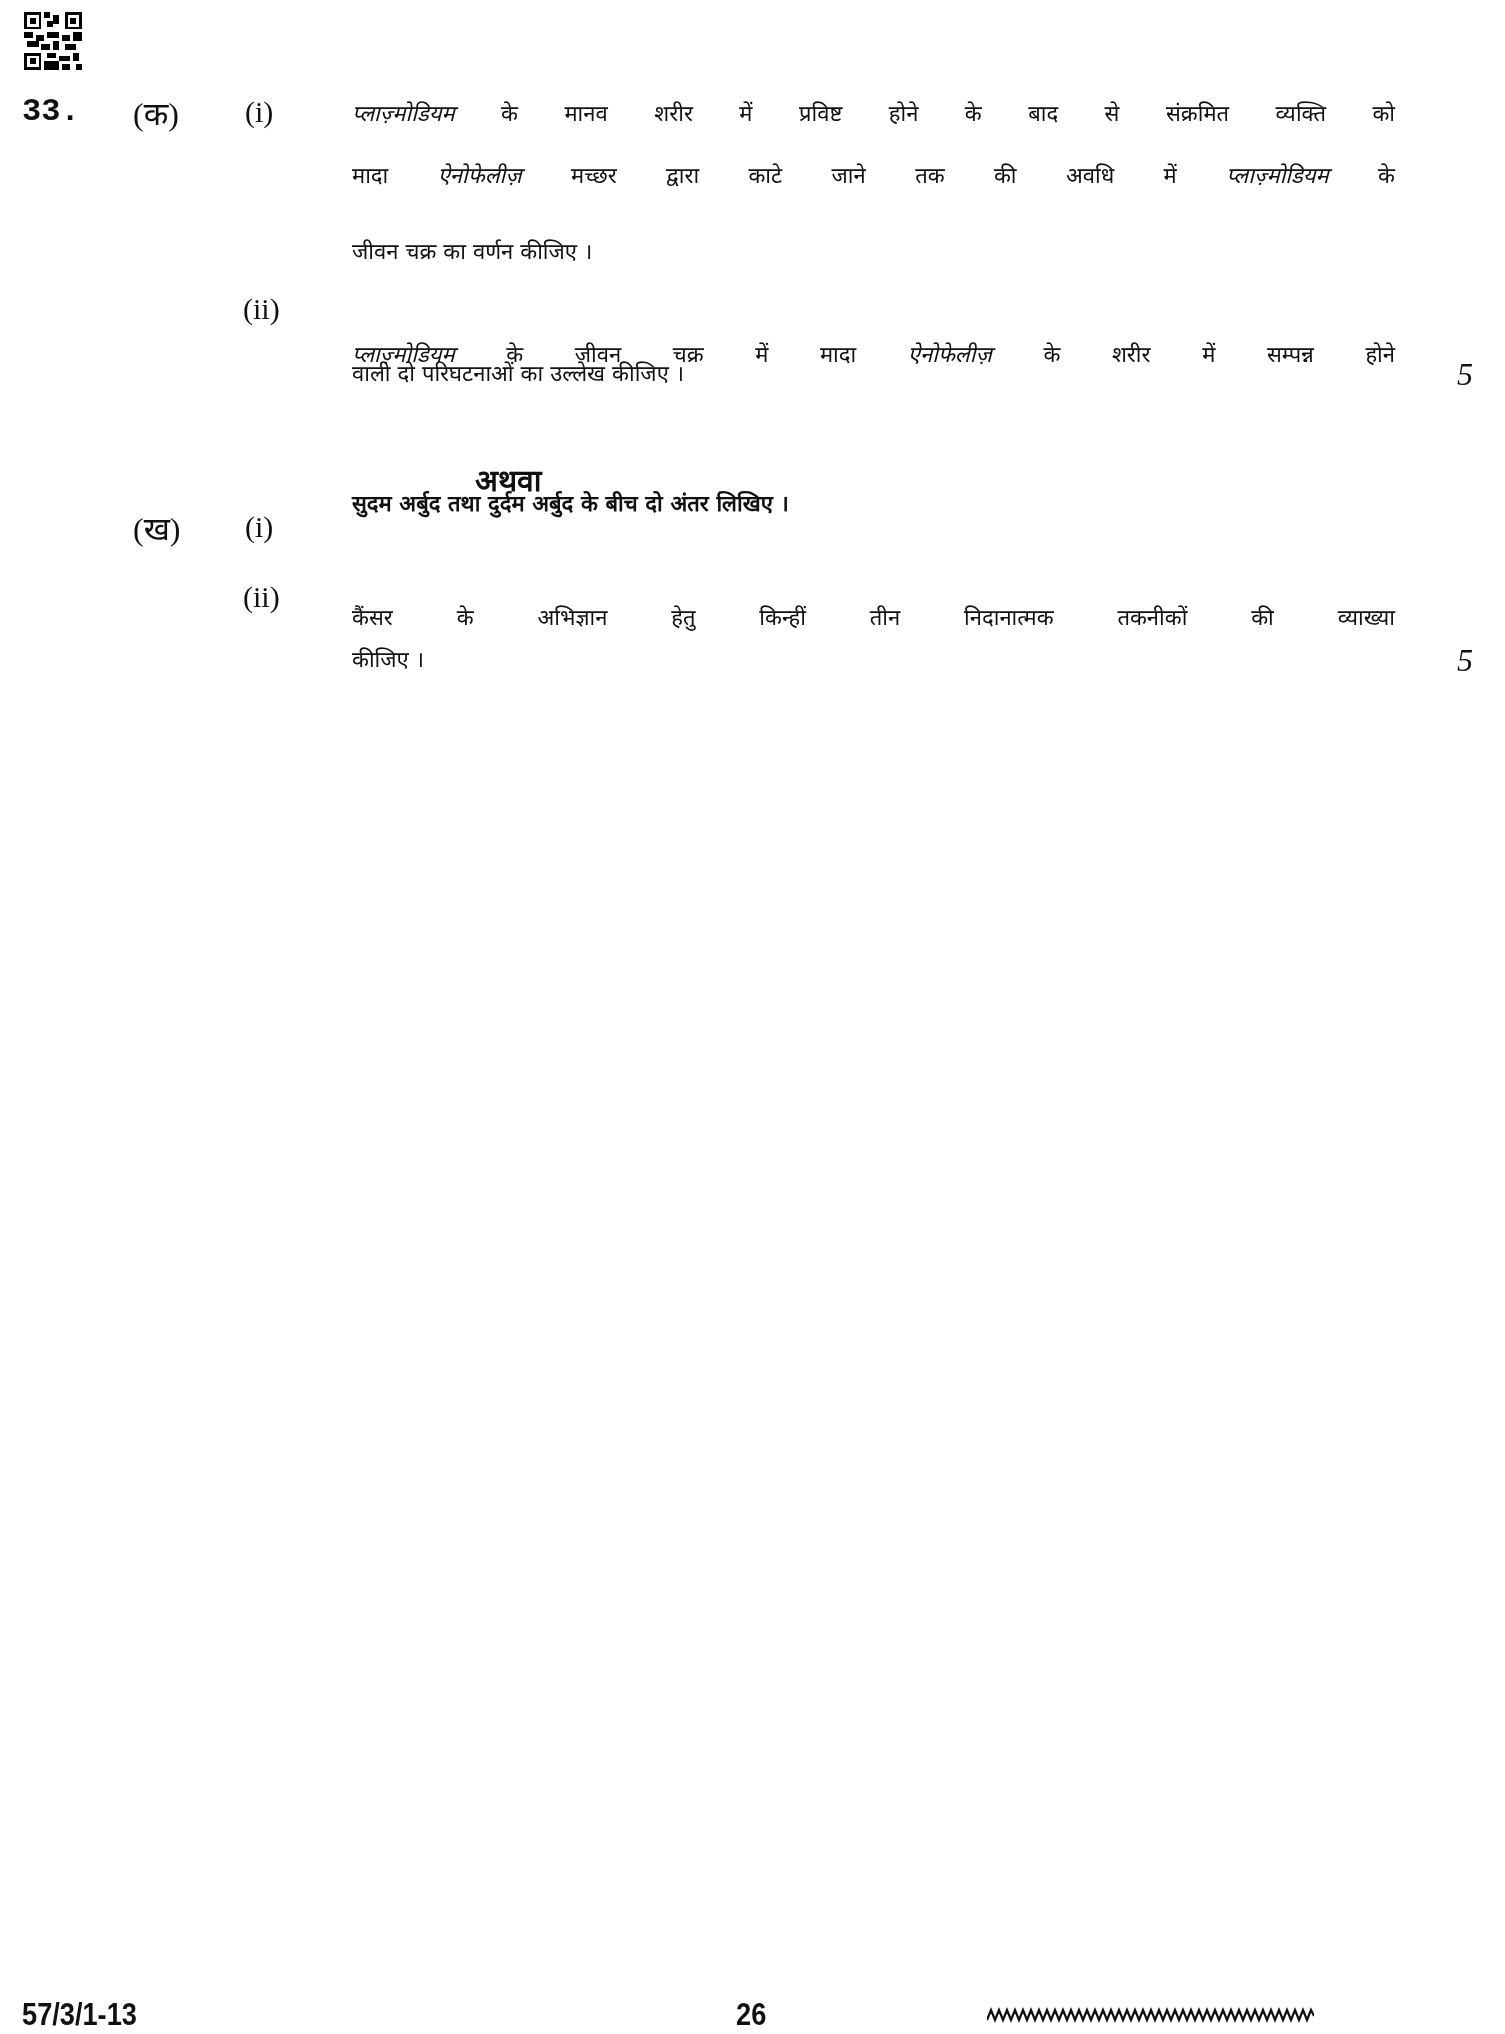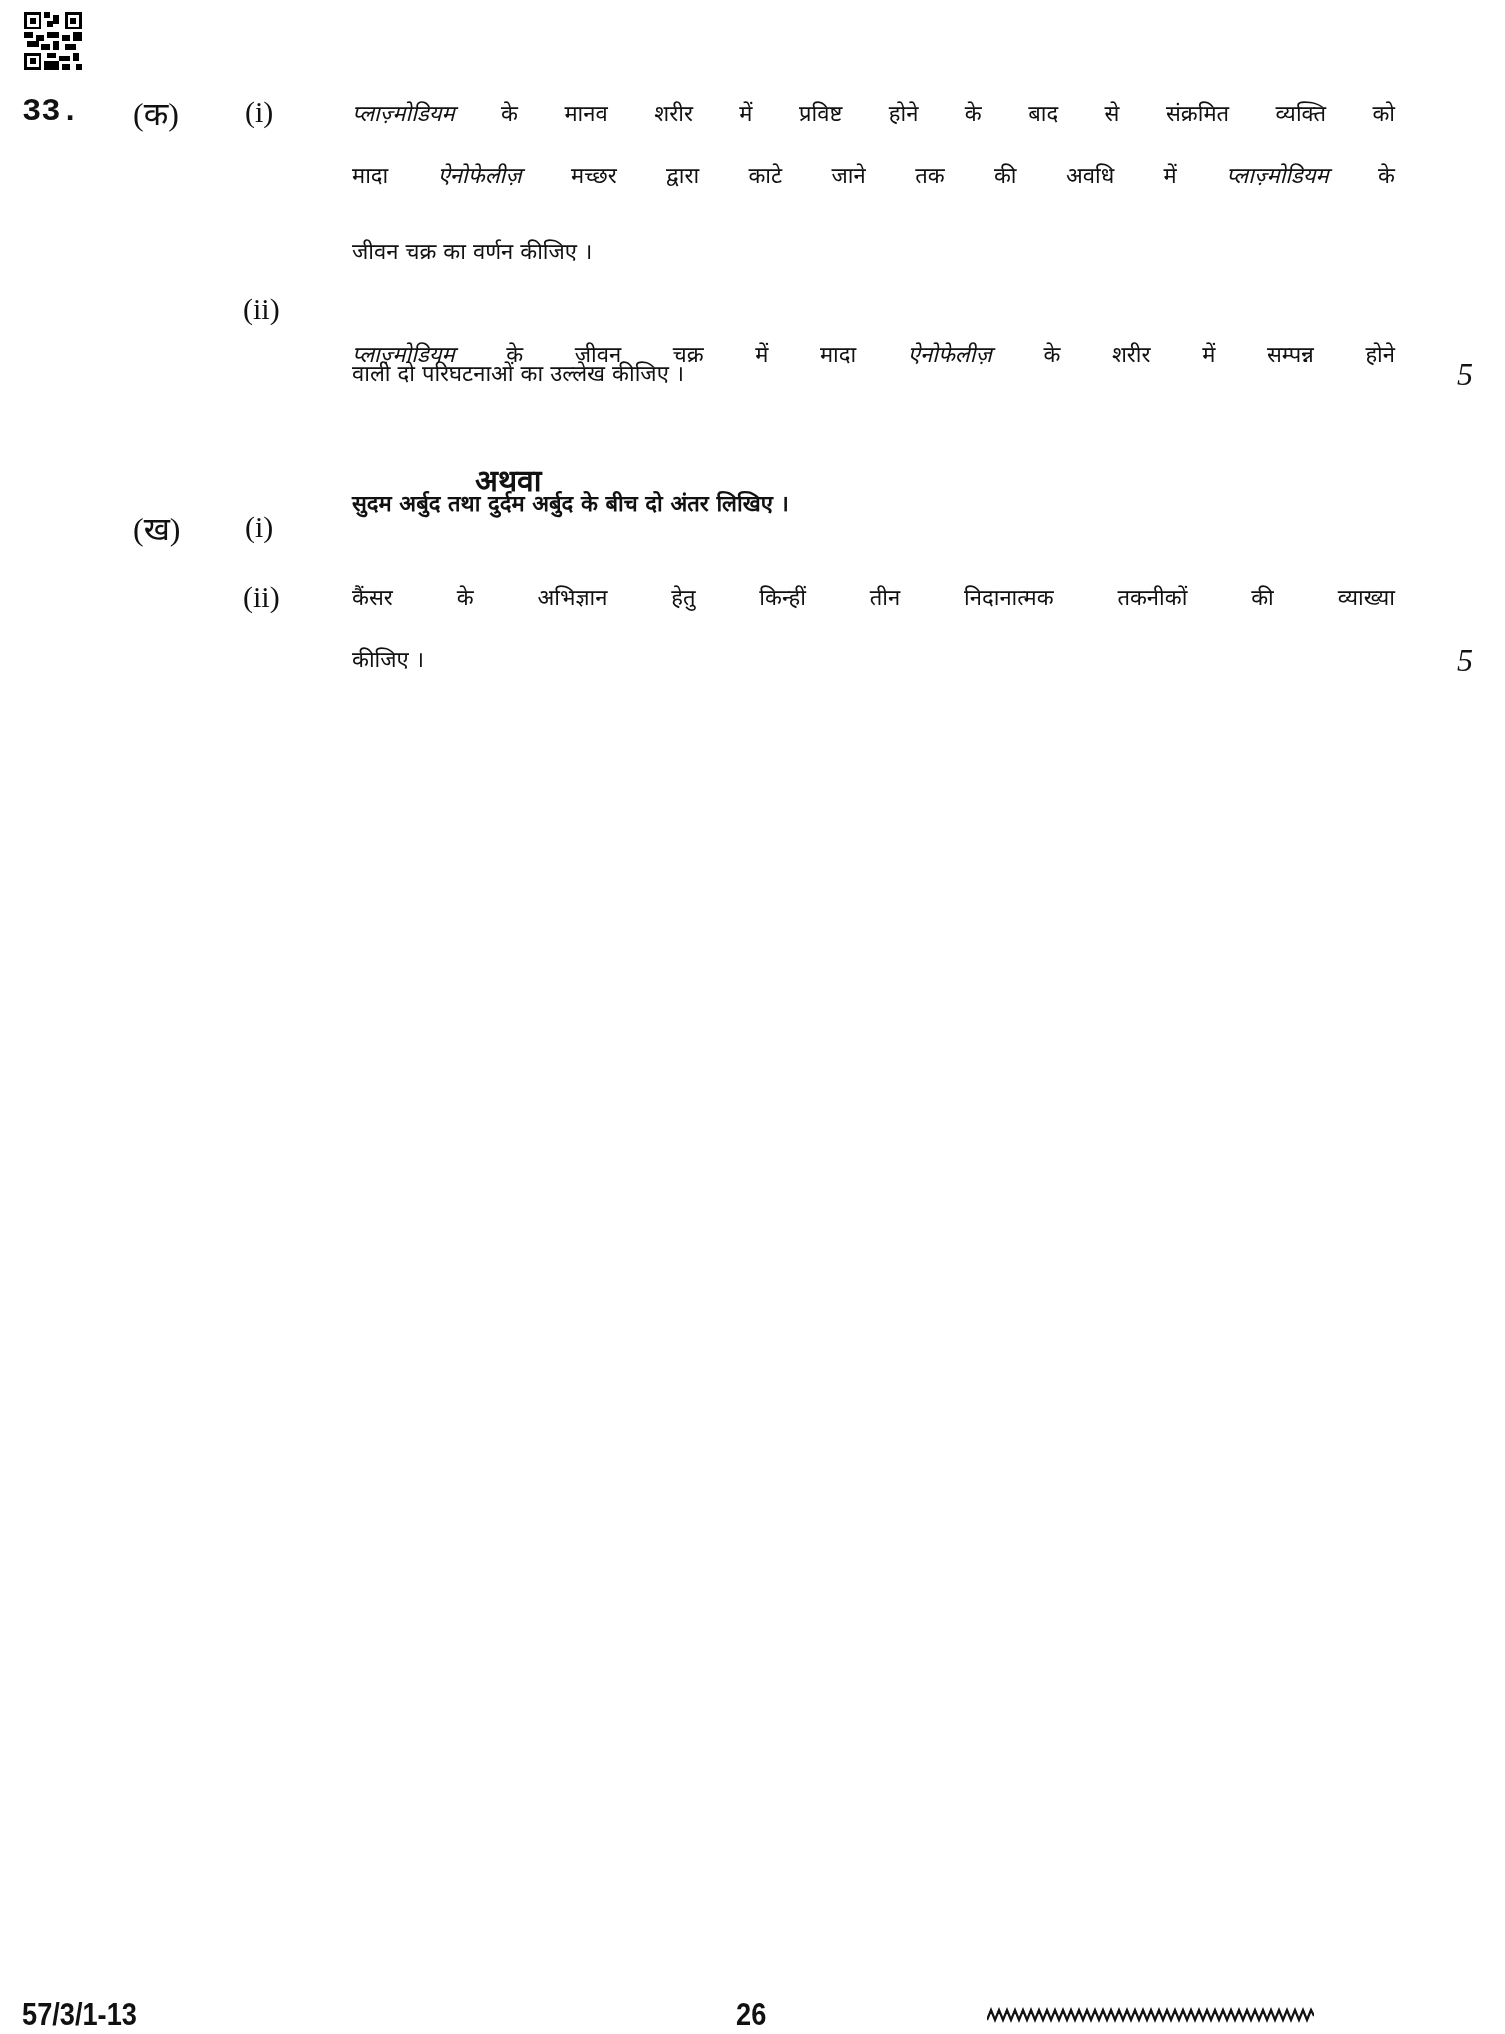--- a/index.html
+++ b/index.html
@@ -85,21 +85,21 @@
 
 <div class="athva" style="top:428px;margin-top:31px;">अथवा</div>
 
 <div class="abs lbl" style="left:133px; top:506px;">(ख)</div>
 <div class="abs roman" style="left:245px; top:510px;">(i)</div>
 <div class="line last" style="top:484px;font-weight:bold;">
   <span>सुदम अर्बुद तथा दुर्दम अर्बुद के बीच दो अंतर लिखिए ।</span>
 </div>
 
 <div class="abs roman" style="left:243px; top:580px;">(ii)</div>
-<div class="line" style="top:578px;">
+<div class="line" style="top:598px;">
   <span>कैंसर के अभिज्ञान हेतु किन्हीं तीन निदानात्मक तकनीकों की व्याख्या</span>
 </div>
 <div class="line last" style="top:640px;">
   <span>कीजिए ।</span>
 </div>
 <div class="marks" style="top:642px;">5</div>
 
 <div class="footer-code">57/3/1-13</div>
 <div class="footer-page">26</div>
 <svg class="wave" viewBox="0 0 327 18" preserveAspectRatio="none">

